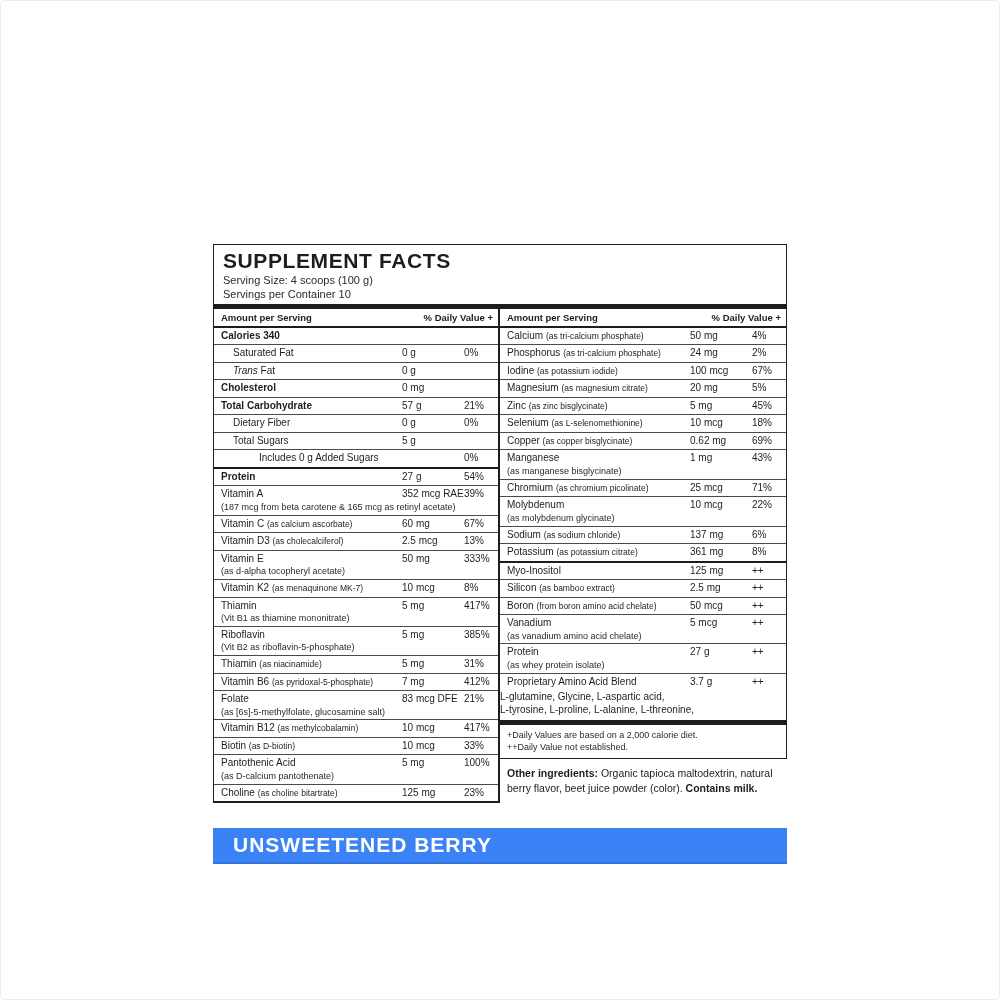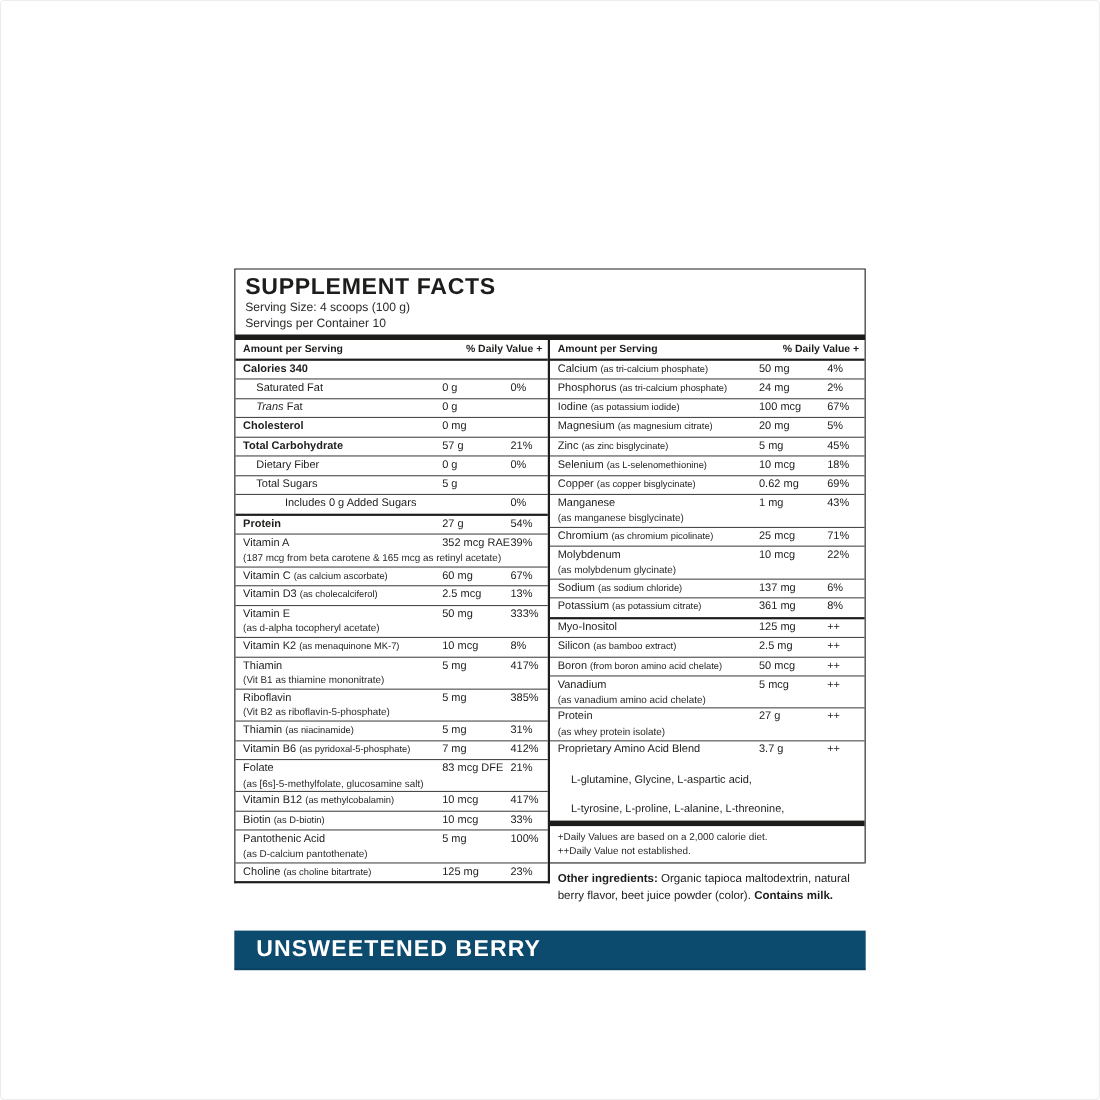--- a/index.html
+++ b/index.html
@@ -79,22 +79,20 @@
   .subline {
     font-size: 9px;
     line-height: 1.2;
     padding: 0 4px 2px 7px;
     margin-top: -1px;
     color: #2a2a28;
   }
   .sublist-line {
     font-size: 10px;
     line-height: 1.3;
-    padding-left: 19px;
-    margin-top: 13px;
   }
   .row .sublist-line:last-child { padding-bottom: 4px; }
   
   .footnote-box {
     border-top: 5px solid #1d1d1b;
     border-bottom: 1.5px solid #1d1d1b;
     padding: 4px 6px 5px 7px;
   }
   .footnote-line {
     font-size: 9px;
@@ -460,17 +458,17 @@
           <div class="footnote-line">++Daily Value not established.</div>
         </div>
       </div>
       <div class="other-ingredients">
         <span class="bold">Other ingredients:</span><span> Organic tapioca maltodextrin, natural berry flavor, beet juice powder (color). </span><span class="bold">Contains milk.</span>
       </div>
     </div>
 
   </div>
 
-  <div class="flavor-banner" style="background: #0c4a6e;">
+  <div class="flavor-banner" style="background: #3b82f6;">
     <span class="flavor-name">UNSWEETENED BERRY</span>
   </div>
 
 </div>
 
 </body></html>

